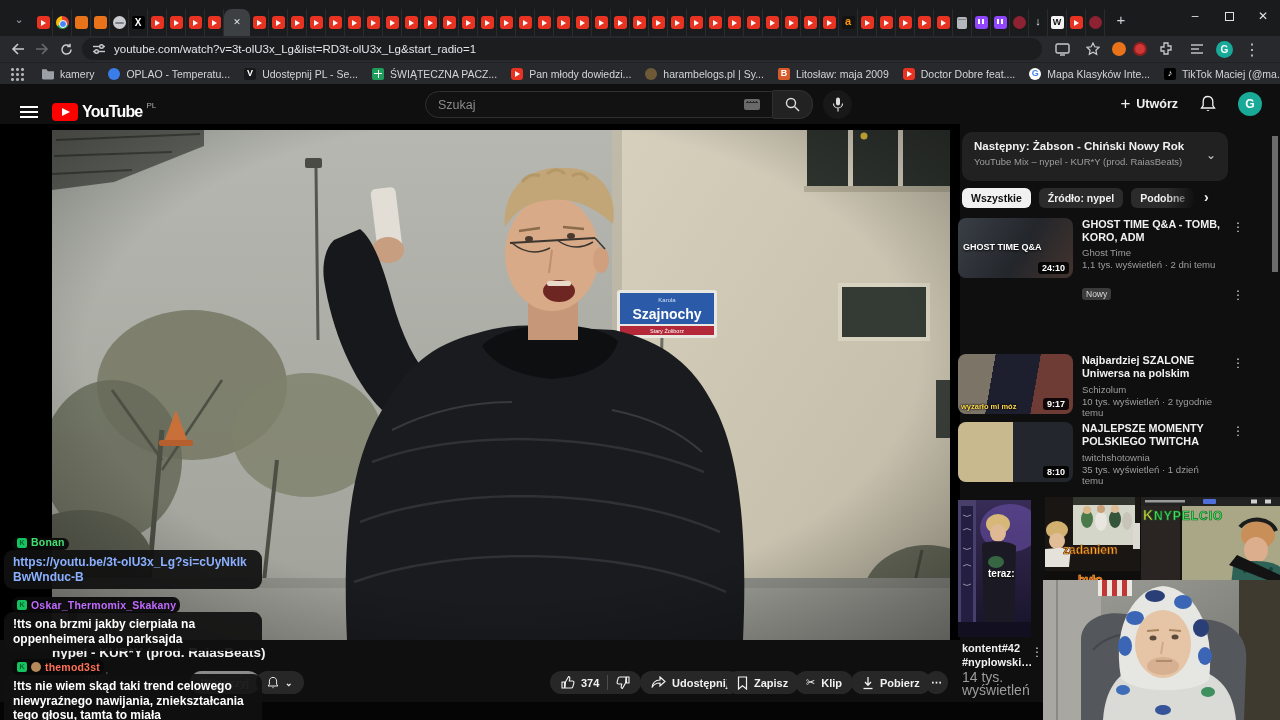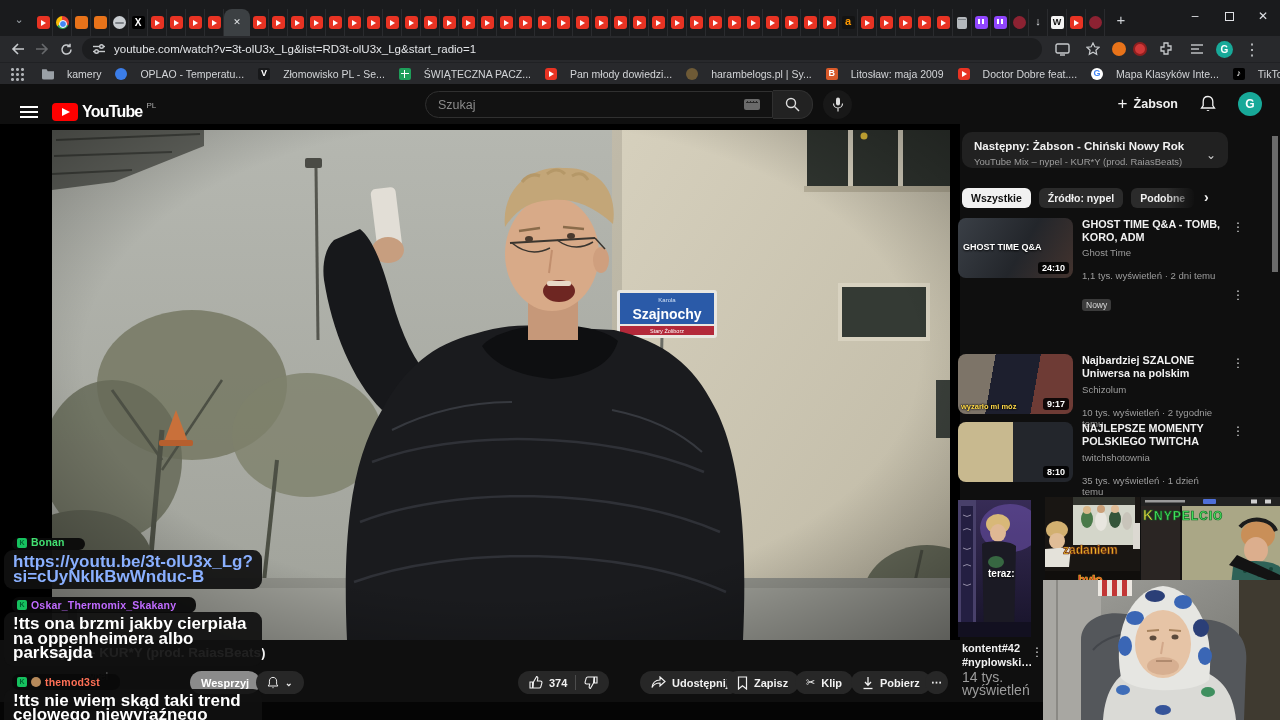--- a/index.html
+++ b/index.html
@@ -43,21 +43,21 @@
 
   .toolbar{left:0;top:36px;width:1280px;height:26px;background:#28292c;display:flex;align-items:center;}
   .nav-ic{width:24px;height:20px;display:flex;align-items:center;justify-content:center;color:#c7cacd;}
   .omnibox{height:22px;flex:0 0 960px;margin-left:4px;background:#1c1d1f;border-radius:12px;display:flex;align-items:center;padding:0 10px;color:#dadce0;}
   .omni-url{font-size:11.5px;color:#e4e6e9;white-space:nowrap;}
   .tool-right{display:flex;align-items:center;margin-left:8px;gap:7px;}
   .ext-dot{width:14px;height:14px;border-radius:50%;}
   .avatar-sm{width:17px;height:17px;border-radius:50%;background:#18a999;color:#fff;font-size:10px;font-weight:bold;display:flex;align-items:center;justify-content:center;}
 
   .bookmarksbar{left:0;top:62px;width:1280px;height:22px;background:#28292c;display:flex;align-items:center;border-top:1px solid #202124;}
-  .bm{display:flex;align-items:center;gap:13px;margin-right:14px;color:#d3d5d8;font-size:10.5px;white-space:nowrap;}
+  .bm{display:flex;align-items:center;gap:6px;margin-right:14px;color:#d3d5d8;font-size:10.5px;white-space:nowrap;}
   .bm-ic{width:12px;height:12px;border-radius:2px;position:relative;flex:0 0 12px;}
   .bmic-folder{background:#9aa0a6;clip-path:polygon(0 15%,38% 15%,48% 32%,100% 32%,100% 100%,0 100%);}
   .bmic-blue{background:#3b7de8;border-radius:50%;}
   .bmic-v{background:#17181a;}
   .bmic-v::after{content:"V";position:absolute;width:12px;text-align:center;color:#fff;font-size:9px;font-weight:bold;top:0;}
   .bmic-sheet{background:#1e9e5a;}
   .bmic-sheet::after{content:"";position:absolute;left:2px;top:2px;width:8px;height:8px;background:
      linear-gradient(#fff 0 0) 0 3.5px/8px 1px no-repeat,linear-gradient(#fff 0 0) 3.5px 0/1px 8px no-repeat;}
   .bmic-yt{background:#e83323;border-radius:3px;}
   .bmic-yt::after{content:"";position:absolute;left:4px;top:3px;border-left:5px solid #fff;border-top:3px solid transparent;border-bottom:3px solid transparent;}
@@ -99,61 +99,61 @@
 
   
   .vtitle{left:52px;top:645px;color:#f1f1f1;font-size:13.5px;font-weight:bold;}
   .channel-faint{left:84px;top:671px;color:#f1f1f1;font-size:10px;opacity:.35;}
   .pill{position:absolute;height:23px;border-radius:12px;background:#272727;color:#f1f1f1;display:flex;align-items:center;gap:6px;font-size:11px;font-weight:bold;padding:0 11px;}
   .pill .sep{width:1px;height:15px;background:#4d4d4d;margin:0 2px;}
   .support-pill{background:#8b8b8b;color:#fff;}
   .more-pill{width:23px;padding:0;justify-content:center;border-radius:50%;}
 
   
-  .next-card{left:962px;top:132px;width:266px;height:36px;background:#212121;border-radius:10px;padding:8px 12px;}
+  .next-card{left:962px;top:132px;width:266px;height:49px;background:#212121;border-radius:10px;padding:8px 12px;}
   .next-title{color:#f1f1f1;font-size:11.5px;font-weight:bold;}
   .next-sub{color:#9d9d9d;font-size:9.5px;margin-top:4px;}
   .next-chev{position:absolute;right:12px;top:16px;color:#ccc;font-size:12px;}
   .chips{left:962px;top:188px;width:234px;height:22px;display:flex;gap:8px;overflow:hidden;}
   .chip{height:20px;border-radius:6px;background:#2b2b2b;color:#f1f1f1;font-size:10.5px;font-weight:bold;display:flex;align-items:center;padding:0 9px;white-space:nowrap;}
   .chip.sel{background:#f1f1f1;color:#0f0f0f;}
   .chips-fade{left:1166px;top:188px;width:30px;height:22px;background:linear-gradient(90deg,transparent,#0f0f0f);}
   .chips-arrow{left:1204px;top:189px;color:#f1f1f1;font-size:14px;font-weight:bold;}
   .vid-list{left:956px;top:214px;width:290px;}
   .vitem{position:relative;height:68px;}
   .vthumb{position:absolute;left:2px;top:4px;width:115px;height:60px;border-radius:8px;overflow:hidden;}
   .vdur{position:absolute;right:4px;bottom:4px;background:rgba(0,0,0,.85);color:#fff;font-size:9px;font-weight:bold;padding:1px 4px;border-radius:3px;}
   .vtext{position:absolute;left:126px;top:4px;width:138px;}
   .vt-title{color:#f1f1f1;font-size:10.8px;font-weight:bold;line-height:13px;max-height:27px;overflow:hidden;}
   .vt-ch{color:#9d9d9d;font-size:9.6px;margin-top:3px;}
-  .vt-meta{color:#9d9d9d;font-size:9.6px;margin-top:12px;}
+  .vt-meta{color:#9d9d9d;font-size:9.6px;margin-top:1px;}
   .vt-badge{display:inline-block;background:#3b3b3b;color:#d9d9d9;font-size:8.5px;padding:1px 4px;border-radius:3px;margin-top:18px;}
   .vkebab{position:absolute;right:2px;top:6px;color:#ddd;font-size:12px;letter-spacing:0;}
   .thumb-cap{position:absolute;left:3px;bottom:3px;color:#ffd94a;font-size:7.5px;font-weight:bold;text-shadow:0 0 2px #000,0 0 2px #000;}
   .thumb-big-text{position:absolute;left:5px;top:24px;color:#fff;font-size:9px;font-weight:bold;text-shadow:0 1px 2px #000;}
   .t1{background:linear-gradient(120deg,#3a3f46,#23262b 55%,#43332e);}
   .t2{background:linear-gradient(#b9bcb6 0 45%,#7d8272 45% 75%,#5d6350 75%);}
   .t3{background:linear-gradient(100deg,#7d7468 0 30%,#1d1f2e 30% 66%,#6e3b35 66%);}
   .t4{background:linear-gradient(90deg,#c8b98f 0 48%,#23262c 48%);}
 
   .shorts-title{left:962px;top:641px;width:80px;color:#f1f1f1;font-size:11px;font-weight:bold;line-height:14px;}
   .shorts-meta{left:962px;top:671px;width:80px;color:#9d9d9d;font-size:14px;line-height:13px;}
   .shorts-kebab{left:1031px;top:645px;color:#ddd;font-size:12px;}
   .side-chev{left:1220px;top:570px;color:#fff;font-size:15px;font-weight:bold;text-shadow:0 0 3px #000;}
   .scrollbar{left:1272px;top:136px;width:6px;height:136px;background:#6b6b6b;}
 
   
   .chat{left:4px;top:534px;width:258px;}
-  .chat-pill{display:inline-flex;align-items:center;gap:4px;background:rgba(10,10,10,.95);border-radius:7px;padding:2px 20px 2px 5px;margin-left:8px;}
+  .chat-pill{display:inline-flex;align-items:center;gap:4px;background:rgba(10,10,10,.95);border-radius:7px;padding:2px 4px 2px 5px;margin-left:8px;}
   .chat-badge{width:10px;height:10px;border-radius:2px;display:inline-block;position:relative;}
   .chat-badge.k{background:#16c15f;}
   .chat-badge.k::after{content:"K";position:absolute;width:10px;top:0;text-align:center;color:#063;font-size:7px;font-weight:bold;line-height:10px;}
   .chat-badge.tan{background:#b5895a;border-radius:50%;}
   .chat-name{font-size:10.5px;font-weight:bold;letter-spacing:.2px;}
-  .chat-body{background:rgba(16,16,16,.93);border-radius:9px;padding:5px 9px;color:#fff;font-size:17px;font-weight:bold;line-height:14.5px;margin-top:-2px;}
+  .chat-body{background:rgba(16,16,16,.93);border-radius:9px;padding:5px 9px;color:#fff;font-size:12px;font-weight:bold;line-height:14.5px;margin-top:-2px;}
   .chat-body.link{color:#8ab0ff;word-break:break-all;}
   .chat-msg{margin-bottom:7px;}
   .chat-msg.clipped .chat-pill{height:12px;overflow:hidden;align-items:flex-end;}
 
   .thumb-tall{left:958px;top:500px;width:73px;height:137px;overflow:hidden;background:#1c1730;}
   .thumb-mid{left:1045px;top:497px;width:95px;height:88px;overflow:hidden;background:#181614;}
   .nypelcio{left:1141px;top:497px;width:139px;height:88px;overflow:hidden;background:#2a2523;}
   .webcam{left:1043px;top:580px;width:237px;height:140px;overflow:hidden;background:#77766f;}
   .bottom-strip{left:0;top:702px;width:1043px;height:18px;background:#050505;}
 
@@ -413,21 +413,21 @@
         <div class="bm">
           <span class="bm-ic bmic-folder"></span>
           <span>kamery</span>
         </div>
         <div class="bm">
           <span class="bm-ic bmic-blue"></span>
           <span>OPLAO - Temperatu...</span>
         </div>
         <div class="bm">
           <span class="bm-ic bmic-v"></span>
-          <span>Złomowisko PL - Se...</span>
+          <span>Udostępnij PL - Se...</span>
         </div>
         <div class="bm">
           <span class="bm-ic bmic-sheet"></span>
           <span>ŚWIĄTECZNA PACZ...</span>
         </div>
         <div class="bm">
           <span class="bm-ic bmic-yt"></span>
           <span>Pan młody dowiedzi...</span>
         </div>
         <div class="bm">
@@ -475,21 +475,21 @@
       <div class="micbtn">
         <svg width="12" height="15" viewBox="0 0 12 15">
             <rect x="4" y="0.5" width="4" height="8" rx="2" fill="#ddd"></rect>
             <path d="M1.5 6.5a4.5 4.5 0 0 0 9 0M6 11v3.5" stroke="#ddd" stroke-width="1.2" fill="none"></path>
           </svg>
       </div>
     </div>
     <div class="yt-right">
       <div class="create">
         <span style="font-size:17px;font-weight:normal">+</span>
-        <span>Żabson</span>
+        <span>Utwórz</span>
       </div>
       <svg width="16" height="18" viewBox="0 0 16 18">
           <path d="M8 1.5c-3 0-4.8 2.2-4.8 5v4L1.5 13h13l-1.7-2.5v-4c0-2.8-1.8-5-4.8-5z" stroke="#f1f1f1" stroke-width="1.3" fill="none"></path>
           <path d="M6.5 15a1.6 1.6 0 0 0 3 0" fill="#f1f1f1"></path>
         </svg>
       <div class="avatar-yt">G</div>
     </div>
   </div>
 
   <div class="abs player"></div>
@@ -595,21 +595,21 @@
   <div class="abs pill support-pill" style="left:190px;top:671px">
     <span>Wesprzyj</span>
   </div>
   <div class="abs pill" style="left:256px;top:671px">
     <svg width="12" height="14" viewBox="0 0 16 18">
         <path d="M8 1.5c-3 0-4.8 2.2-4.8 5v4L1.5 13h13l-1.7-2.5v-4c0-2.8-1.8-5-4.8-5z" stroke="#f1f1f1" stroke-width="1.3" fill="none"></path>
         <path d="M6.5 15a1.6 1.6 0 0 0 3 0" fill="#f1f1f1"></path>
       </svg>
     <span style="font-size:9px">⌄</span>
   </div>
-  <div class="abs pill" style="left:518px;top:671px">
+  <div class="abs pill" style="left:550px;top:671px">
     <svg width="14" height="13" viewBox="0 0 14 13">
         <path d="M1 6h2.5v6H1zM4 12h6.2c.8 0 1.4-.5 1.6-1.2l1.1-4c.2-.9-.4-1.8-1.4-1.8H8.3l.5-2.7C9 1.3 8.4.6 7.6.6L4.5 6z" stroke="#f1f1f1" stroke-width="1.1" fill="none"></path>
       </svg>
     <span>374</span>
     <span class="sep"></span>
     <svg width="14" height="13" viewBox="0 0 14 13" style="transform:rotate(180deg)">
         <path d="M1 6h2.5v6H1zM4 12h6.2c.8 0 1.4-.5 1.6-1.2l1.1-4c.2-.9-.4-1.8-1.4-1.8H8.3l.5-2.7C9 1.3 8.4.6 7.6.6L4.5 6z" stroke="#f1f1f1" stroke-width="1.1" fill="none"></path>
       </svg>
   </div>
   <div class="abs pill" style="left:640px;top:671px">

